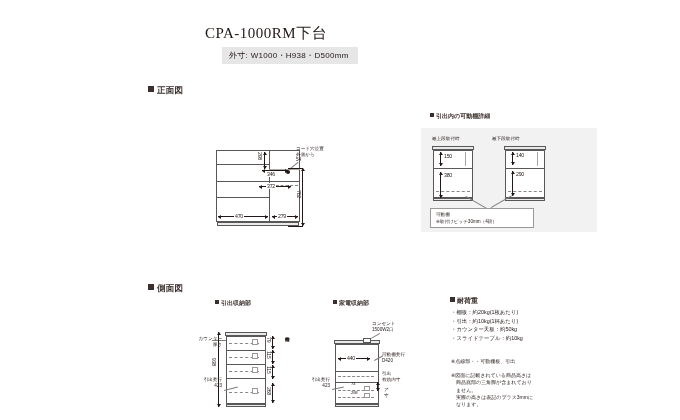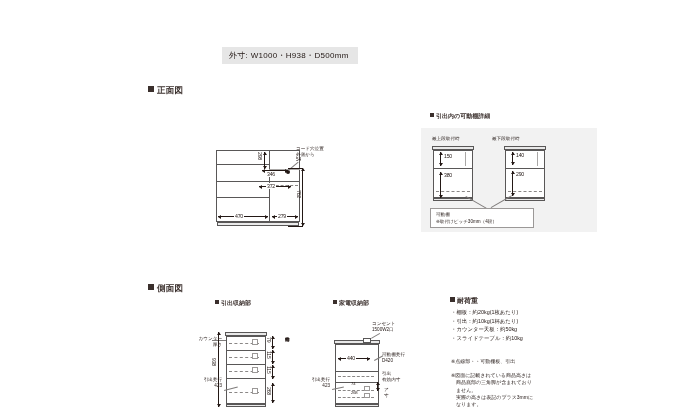--- a/index.html
+++ b/index.html
@@ -64,20 +64,21 @@
   .notebox{border:0.8px solid #9b9897;box-sizing:border-box;background:#fff;padding:3px 5px;}
   .noteline{font-size:4.6px;color:#231815;line-height:1.45;white-space:nowrap;}
   .bullets{font-size:5.4px;line-height:1.6;color:#231815;white-space:nowrap;}
   .foot{font-size:5px;line-height:1.45;color:#231815;}
 </style>
 </head>
 <body>
 
 <div class="page">
 
+  <div class="abs title">CPA-1000RM下台</div>
   <div class="abs dimbar">外寸: W1000・H938・D500mm</div>
 
   <div class="abs sect" style="left:148px;top:85px;">
     <span class="sq"></span><span>正面図</span>
   </div>
 
   <div class="abs" style="left:216px;top:150px;width:84px;height:78px;">
 
     <div class="abs bx" style="left:0;top:0;width:84px;height:72px;"></div>
 

